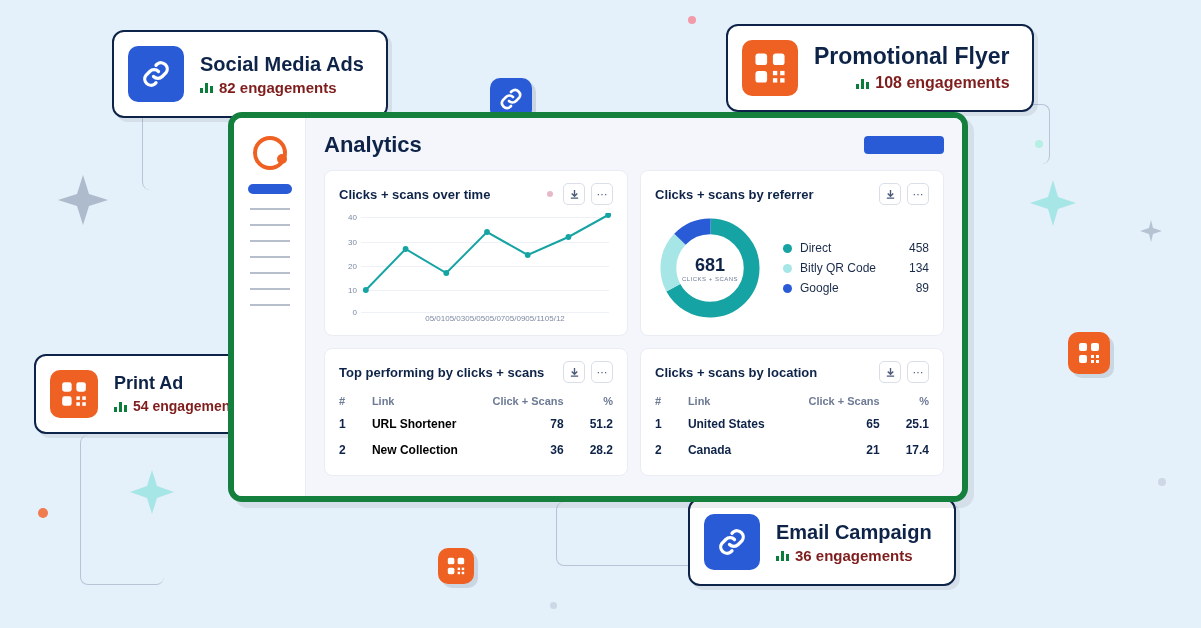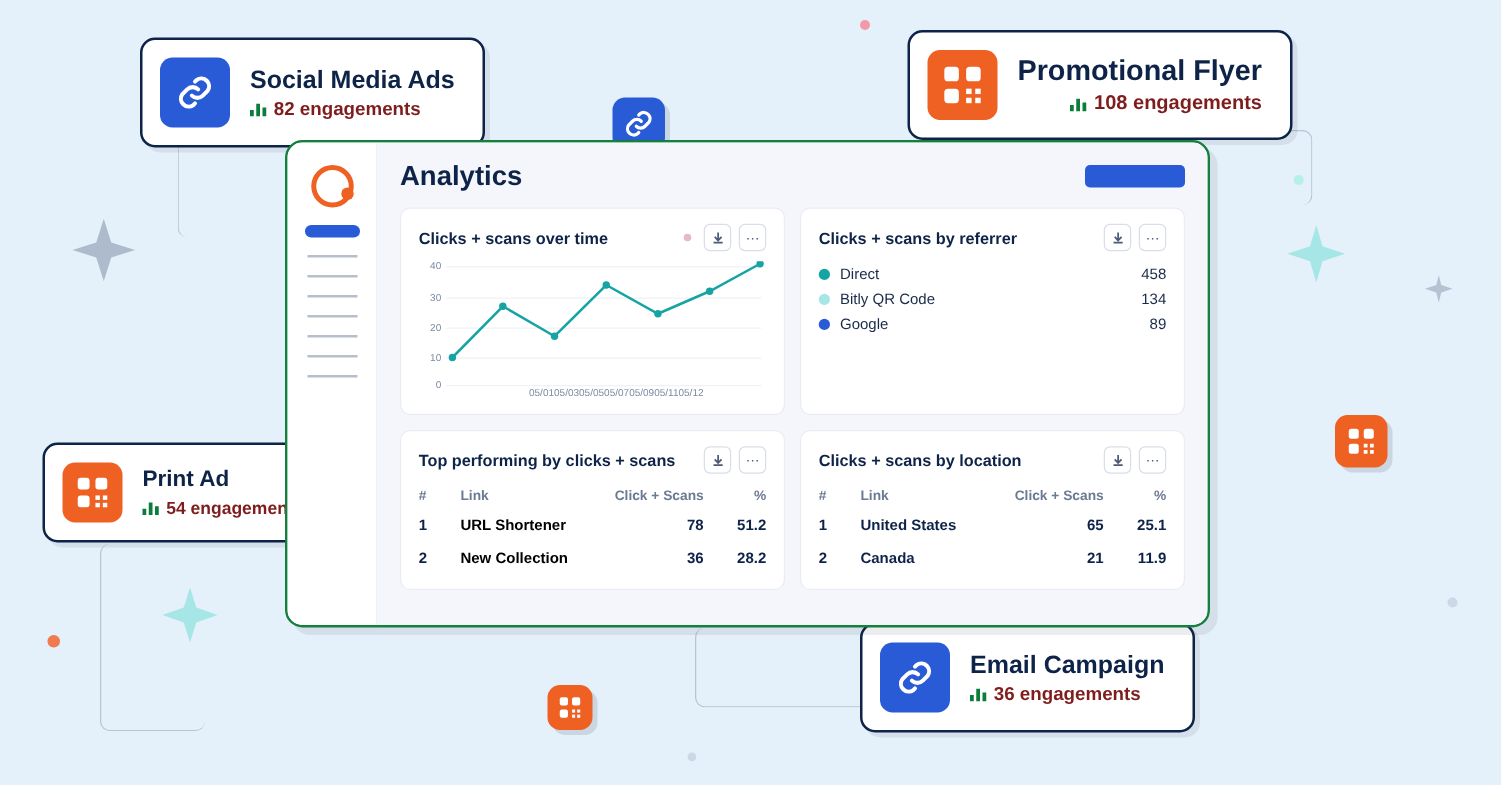--- a/index.html
+++ b/index.html
@@ -38,21 +38,21 @@
   .callout .tile.blue { background:#2a5bd7; }
   .callout .tile.orange { background:#ee6123; }
   .callout .ct-title { font-weight:800; font-size:20px; color:#0e2348; line-height:1.1; }
   .callout .ct-sub { font-weight:700; font-size:15px; color:#7f1d1d; margin-top:4px; display:flex; align-items:center; gap:6px;}
   .callout .barsicon { display:inline-flex; gap:2px; align-items:flex-end; height:12px; }
   .callout .barsicon span { width:3px; background:#0a7d3b; display:block; }
 
   
   .dashboard {
     position:absolute; left:228px; top:112px; width:740px; height:390px;
-    background:#fff; border:2px solid #15803d; border-radius:14px;
+    background:#fff; border:6px solid #15803d; border-radius:14px;
     box-shadow: 6px 6px 0 0 rgba(20,30,50,.08);
     display:flex; overflow:hidden;
   }
   .sidebar {
     width:72px; background:#fff; border-right:1px solid #e9edf3;
     display:flex; flex-direction:column; align-items:center; padding-top:18px; gap:14px;
   }
   .logo-b {
     width:34px; height:34px; border-radius:50%; border:4px solid #ee6123; position:relative;
   }
@@ -333,20 +333,32 @@
           <div class="tools">
             <div class="ibtn">
                 <svg width="11" height="11" viewBox="0 0 12 12" fill="none" stroke="#4a5a78" stroke-width="1.5">
                   <path d="M6 1v6M3 5l3 3 3-3M2 10h8"></path>
                 </svg>
               </div>
             <div class="ibtn">⋯</div>
           </div>
         </div>
         <div class="donutwrap">
+          <div class="donut">
+            <svg width="110" height="110" viewBox="0 0 42 42">
+              <circle cx="21" cy="21" r="15.9" fill="none" stroke="#eef1f6" stroke-width="6"></circle>
+              <circle cx="21" cy="21" r="15.9" fill="none" stroke="#16a3a3" stroke-width="6" stroke-dasharray="67 33" stroke-dashoffset="25"></circle>
+              <circle cx="21" cy="21" r="15.9" fill="none" stroke="#a7e6e6" stroke-width="6" stroke-dasharray="20 80" stroke-dashoffset="58"></circle>
+              <circle cx="21" cy="21" r="15.9" fill="none" stroke="#2a5bd7" stroke-width="6" stroke-dasharray="13 87" stroke-dashoffset="38"></circle>
+            </svg>
+            <div class="center">
+              <div class="n">681</div>
+              <div class="t">CLICKS + SCANS</div>
+            </div>
+          </div>
           <div class="legend">
             <div class="row">
                 <span class="lab">
                   <span class="sw" style="background:#16a3a3;"></span>
                   <span>Direct</span>
                 </span>
                 <span>458</span>
               </div>
             <div class="row">
                 <span class="lab">
@@ -429,20 +441,20 @@
             <tr>
               <td>1</td>
               <td>United States</td>
               <td class="r">65</td>
               <td class="r">25.1</td>
             </tr>
             <tr>
               <td>2</td>
               <td>Canada</td>
               <td class="r">21</td>
-              <td class="r">11.9</td>
+              <td class="r">17.4</td>
             </tr>
           </tbody>
         </table>
       </div>
     </div>
   </div>
 </div>
 
 </body></html>

